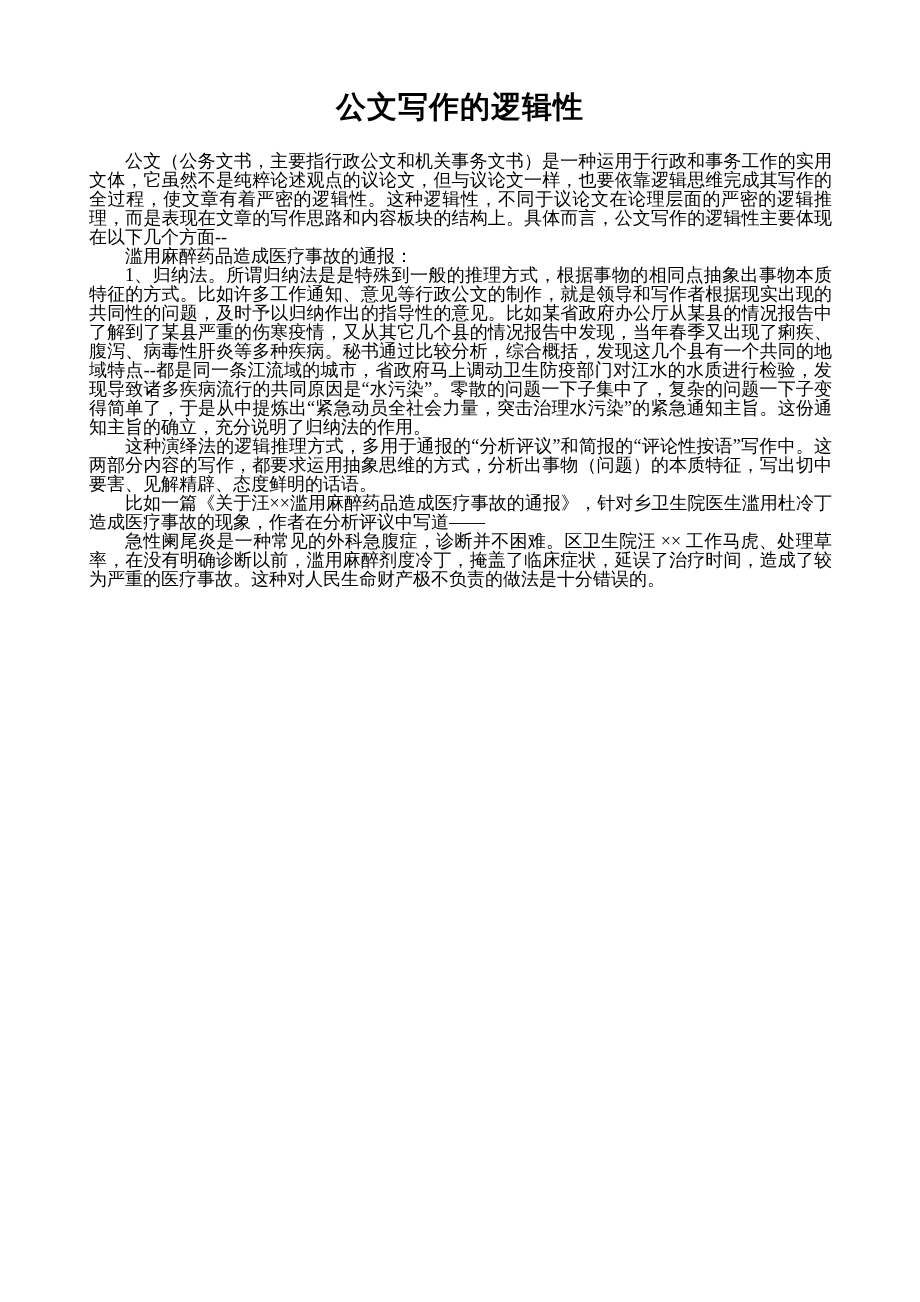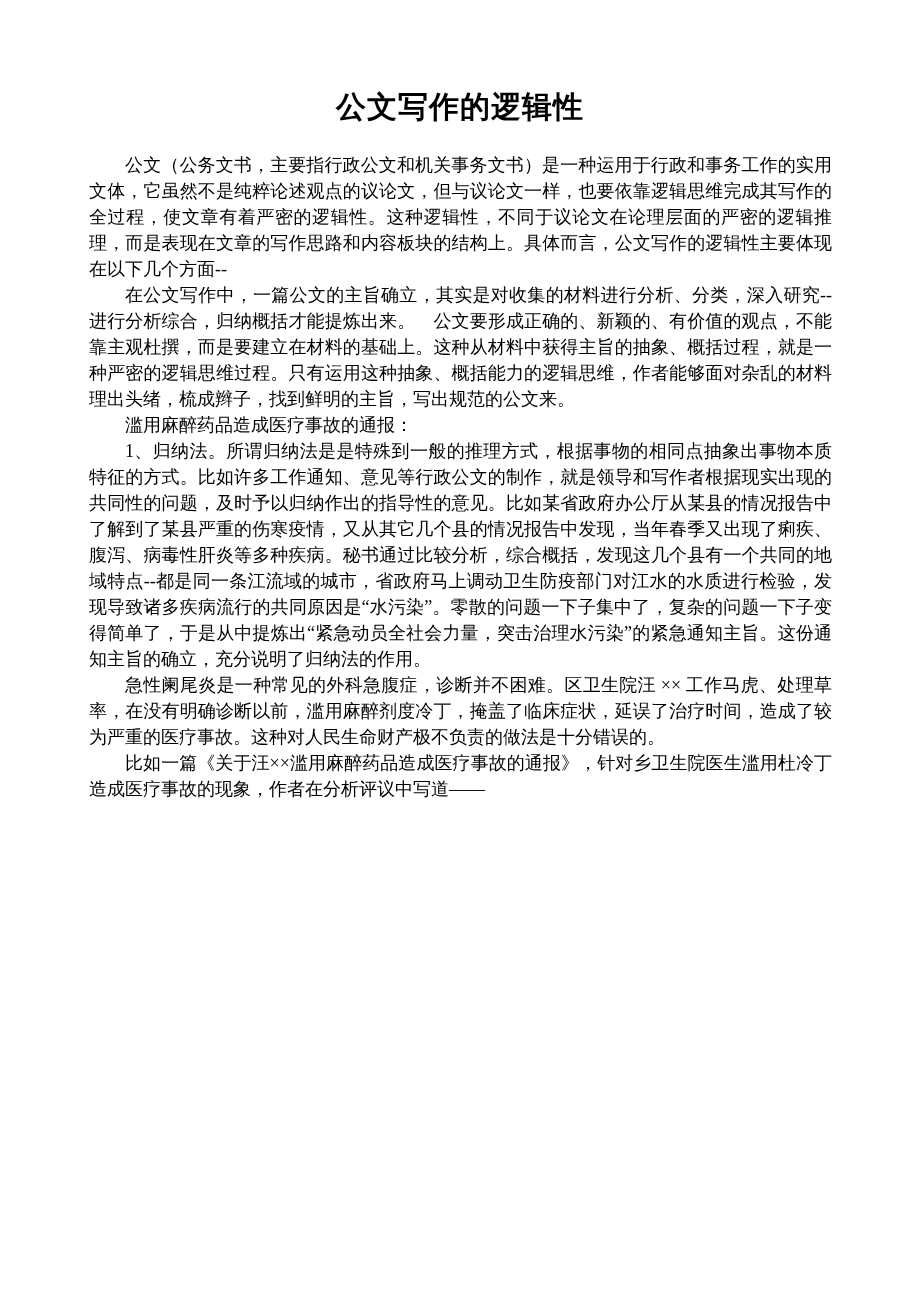--- a/index.html
+++ b/index.html
@@ -24,39 +24,39 @@
     font-size: 30px;
     line-height: 42px;
     letter-spacing: 1px;
     color: #000000;
   }
   .doc-body {
     margin: 24px 0 0 89px;
     width: 743px;
     font-family: "Liberation Serif", "DejaVu Serif", serif;
     font-size: 18px;
-    line-height: 26px;
+    line-height: 19px;
     text-align: justify;
     text-justify: inter-ideograph;
     color: #000000;
   }
   .para {
     margin: 0;
     padding: 0;
     text-indent: 2em;
     word-break: break-all;
   }
 </style>
 </head>
 <body>
 
 <div class="page">
   <h1 class="doc-title">公文写作的逻辑性</h1>
 
   <div class="doc-body">
     <p class="para">公文（公务文书，主要指行政公文和机关事务文书）是一种运用于行政和事务工作的实用文体，它虽然不是纯粹论述观点的议论文，但与议论文一样，也要依靠逻辑思维完成其写作的全过程，使文章有着严密的逻辑性。这种逻辑性，不同于议论文在论理层面的严密的逻辑推理，而是表现在文章的写作思路和内容板块的结构上。具体而言，公文写作的逻辑性主要体现在以下几个方面--</p>
-    <p class="para">在公文写作中，一篇公文的主旨确立，其实是对收集的材料进行分析、分类，深入研究--进行分析综合，归纳概括才能提炼出来。　公文要形成正确的、新颖的、有价值的观点，不能靠主观杜撰，而是要建立在材料的基础上。这种从材料中获得主旨的抽象、概括过程，就是一种严密的逻辑思维过程。只有运用这种抽象、概括能力的逻辑思维，作者能够面对杂乱的材料理出头绪，梳成辫子，找到鲜明的主旨，写出规范的公文来。</p>
     <p class="para">滥用麻醉药品造成医疗事故的通报：</p>
     <p class="para">1、归纳法。所谓归纳法是是特殊到一般的推理方式，根据事物的相同点抽象出事物本质特征的方式。比如许多工作通知、意见等行政公文的制作，就是领导和写作者根据现实出现的共同性的问题，及时予以归纳作出的指导性的意见。比如某省政府办公厅从某县的情况报告中了解到了某县严重的伤寒疫情，又从其它几个县的情况报告中发现，当年春季又出现了痢疾、腹泻、病毒性肝炎等多种疾病。秘书通过比较分析，综合概括，发现这几个县有一个共同的地域特点--都是同一条江流域的城市，省政府马上调动卫生防疫部门对江水的水质进行检验，发现导致诸多疾病流行的共同原因是“水污染”。零散的问题一下子集中了，复杂的问题一下子变得简单了，于是从中提炼出“紧急动员全社会力量，突击治理水污染”的紧急通知主旨。这份通知主旨的确立，充分说明了归纳法的作用。</p>
+    <p class="para">这种演绎法的逻辑推理方式，多用于通报的“分析评议”和简报的“评论性按语”写作中。这两部分内容的写作，都要求运用抽象思维的方式，分析出事物（问题）的本质特征，写出切中要害、见解精辟、态度鲜明的话语。</p>
+    <p class="para">比如一篇《关于汪××滥用麻醉药品造成医疗事故的通报》，针对乡卫生院医生滥用杜冷丁造成医疗事故的现象，作者在分析评议中写道——</p>
     <p class="para">急性阑尾炎是一种常见的外科急腹症，诊断并不困难。区卫生院汪 ×× 工作马虎、处理草率，在没有明确诊断以前，滥用麻醉剂度冷丁，掩盖了临床症状，延误了治疗时间，造成了较为严重的医疗事故。这种对人民生命财产极不负责的做法是十分错误的。</p>
-    <p class="para">比如一篇《关于汪××滥用麻醉药品造成医疗事故的通报》，针对乡卫生院医生滥用杜冷丁造成医疗事故的现象，作者在分析评议中写道——</p>
   </div>
 </div>
 
 </body></html>

